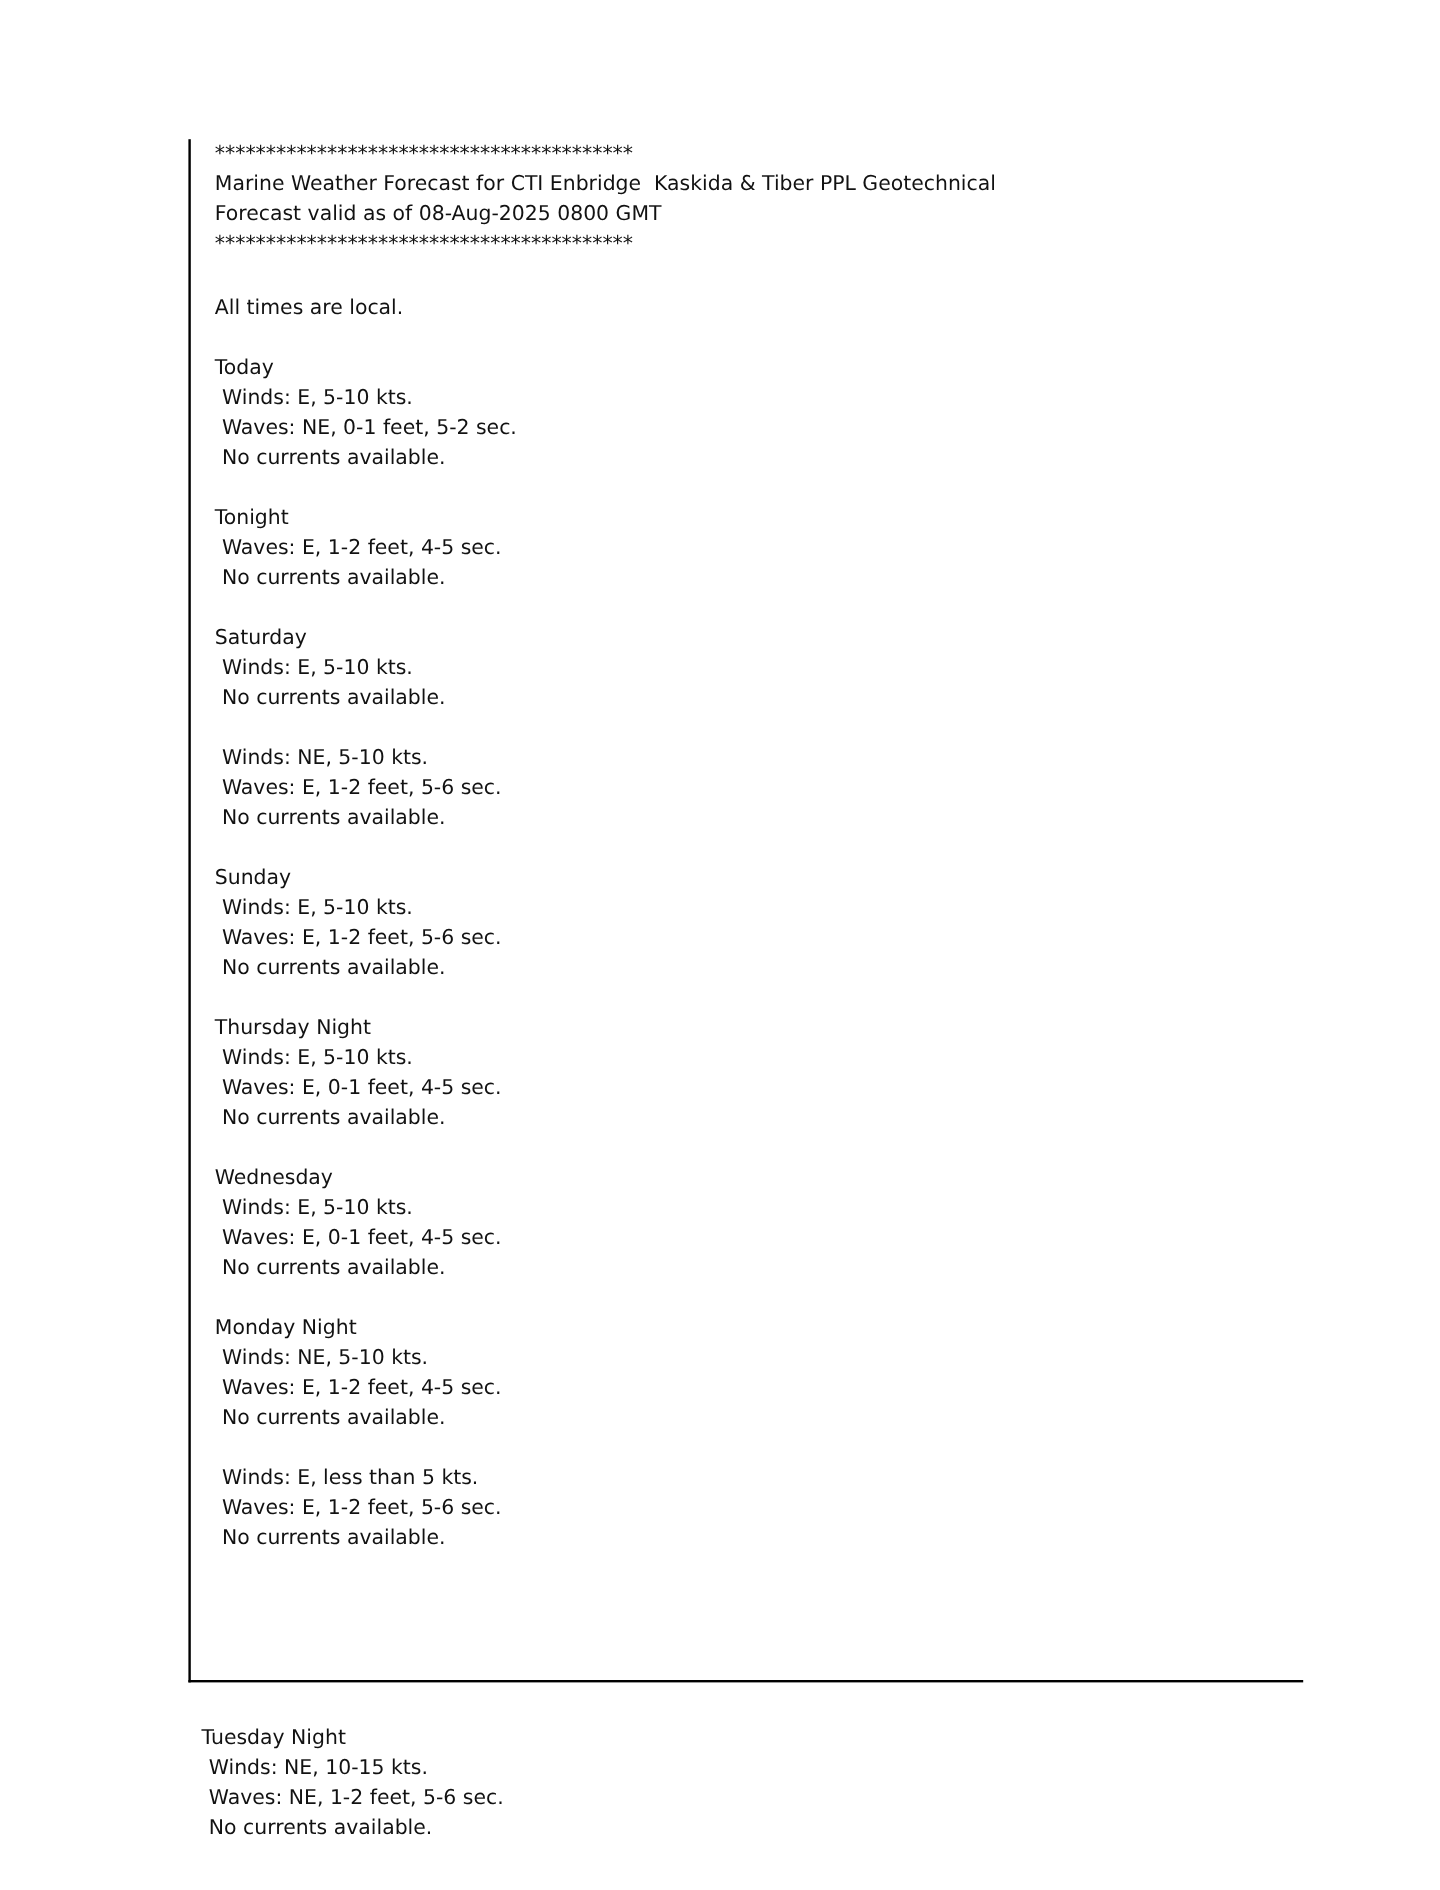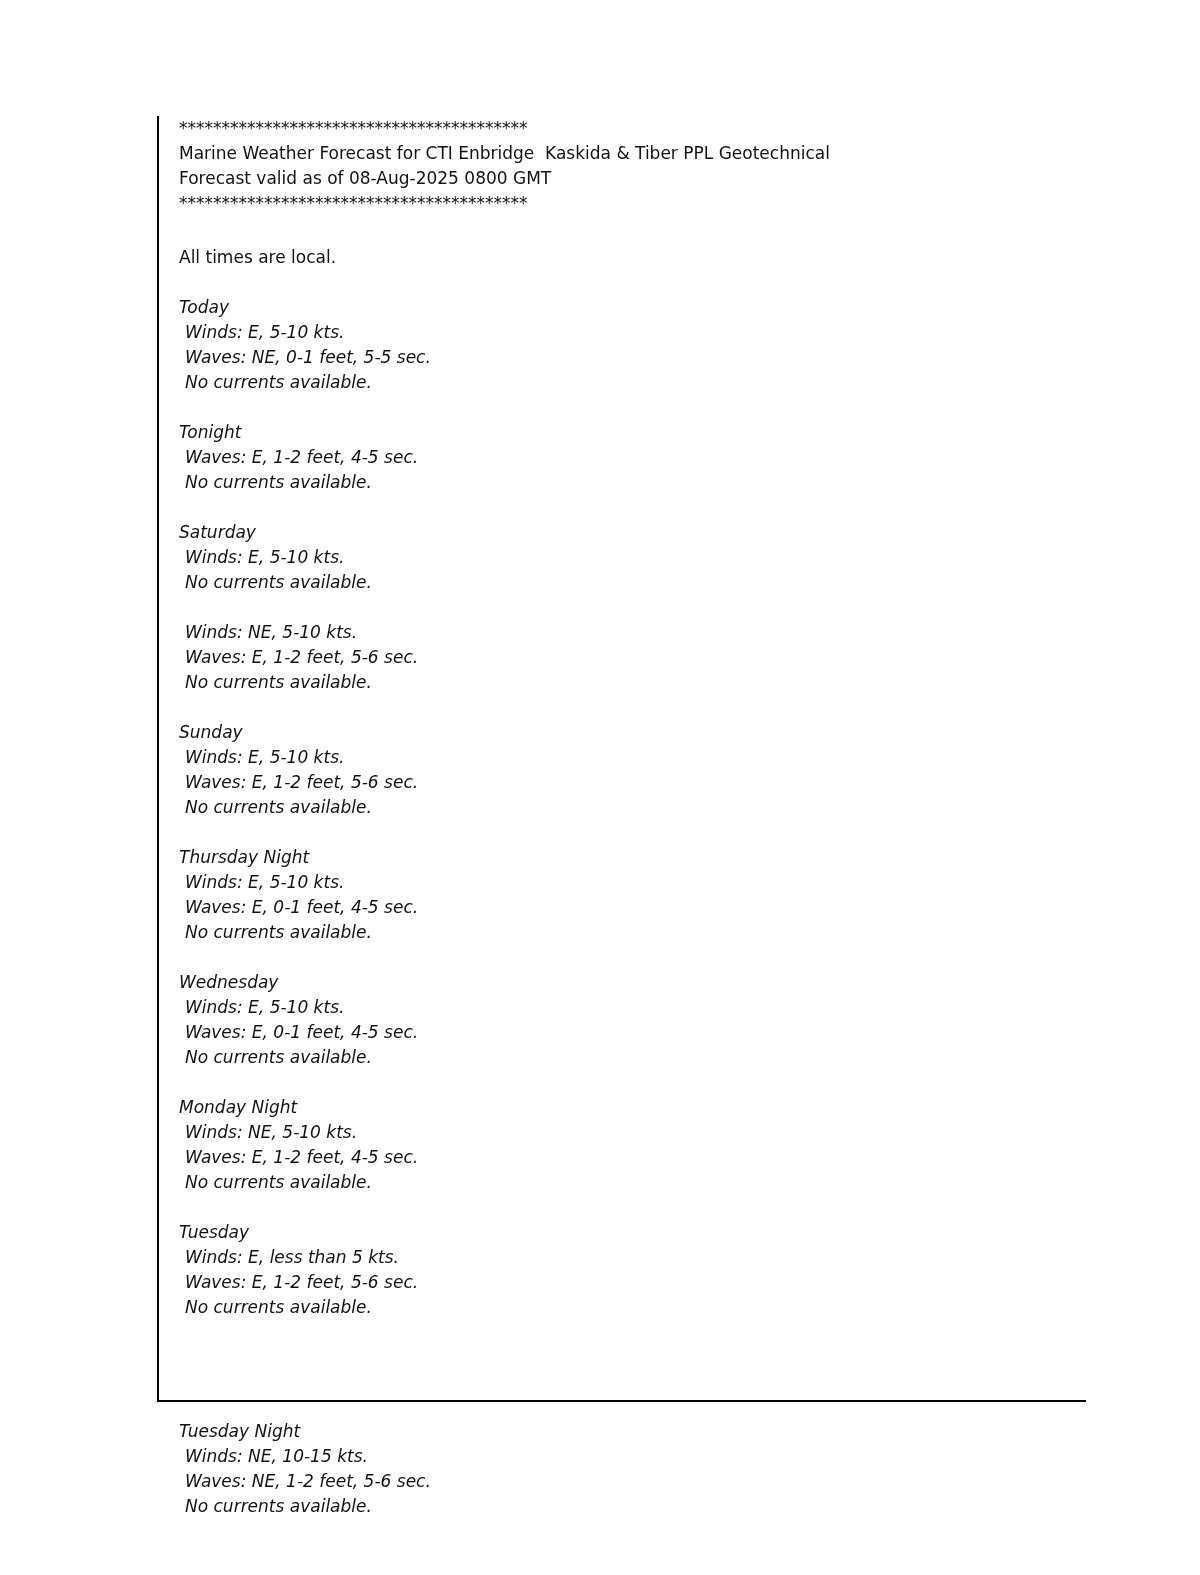--- a/index.html
+++ b/index.html
@@ -29,49 +29,48 @@
     top: 116px;
     width: 929px;
     height: 1286px;
     box-sizing: border-box;
     border-left: 2px solid #000000;
     border-bottom: 2px solid #000000;
     padding: 0 0 0 20px;
   }
   .forecast-section {
     margin-top: 25px;
-    font-style: italic;
   }
   .note {
     margin-top: 29px;
   }
   .outside-section {
     position: absolute;
-    left: 157px;
+    left: 146px;
     top: 1419px;
     padding-left: 22px;
-    margin-top: 0;
+    margin-top: 17px;
   }
 </style>
 </head>
 <body>
 
 <div class="forecast-box">
 
   <div class="line sep">*****************************************</div>
   <div class="line title">Marine Weather Forecast for CTI Enbridge  Kaskida &amp; Tiber PPL Geotechnical</div>
   <div class="line valid">Forecast valid as of 08-Aug-2025 0800 GMT</div>
   <div class="line sep">*****************************************</div>
 
   <div class="line note">All times are local.</div>
 
   <section class="forecast-section">
     <div class="line day">Today</div>
     <div class="line detail">Winds: E, 5-10 kts.</div>
-    <div class="line detail">Waves: NE, 0-1 feet, 5-5 sec.</div>
+    <div class="line detail">Waves: NE, 0-1 feet, 5-2 sec.</div>
     <div class="line detail">No currents available.</div>
   </section>
 
   <section class="forecast-section">
     <div class="line day">Tonight</div>
     <div class="line detail">Waves: E, 1-2 feet, 4-5 sec.</div>
     <div class="line detail">No currents available.</div>
   </section>
 
   <section class="forecast-section">
@@ -108,21 +107,20 @@
   </section>
 
   <section class="forecast-section">
     <div class="line day">Monday Night</div>
     <div class="line detail">Winds: NE, 5-10 kts.</div>
     <div class="line detail">Waves: E, 1-2 feet, 4-5 sec.</div>
     <div class="line detail">No currents available.</div>
   </section>
 
   <section class="forecast-section">
-    <div class="line day">Tuesday</div>
     <div class="line detail">Winds: E, less than 5 kts.</div>
     <div class="line detail">Waves: E, 1-2 feet, 5-6 sec.</div>
     <div class="line detail">No currents available.</div>
   </section>
 
 </div>
 
 <section class="forecast-section outside-section">
   <div class="line day">Tuesday Night</div>
   <div class="line detail">Winds: NE, 10-15 kts.</div>

